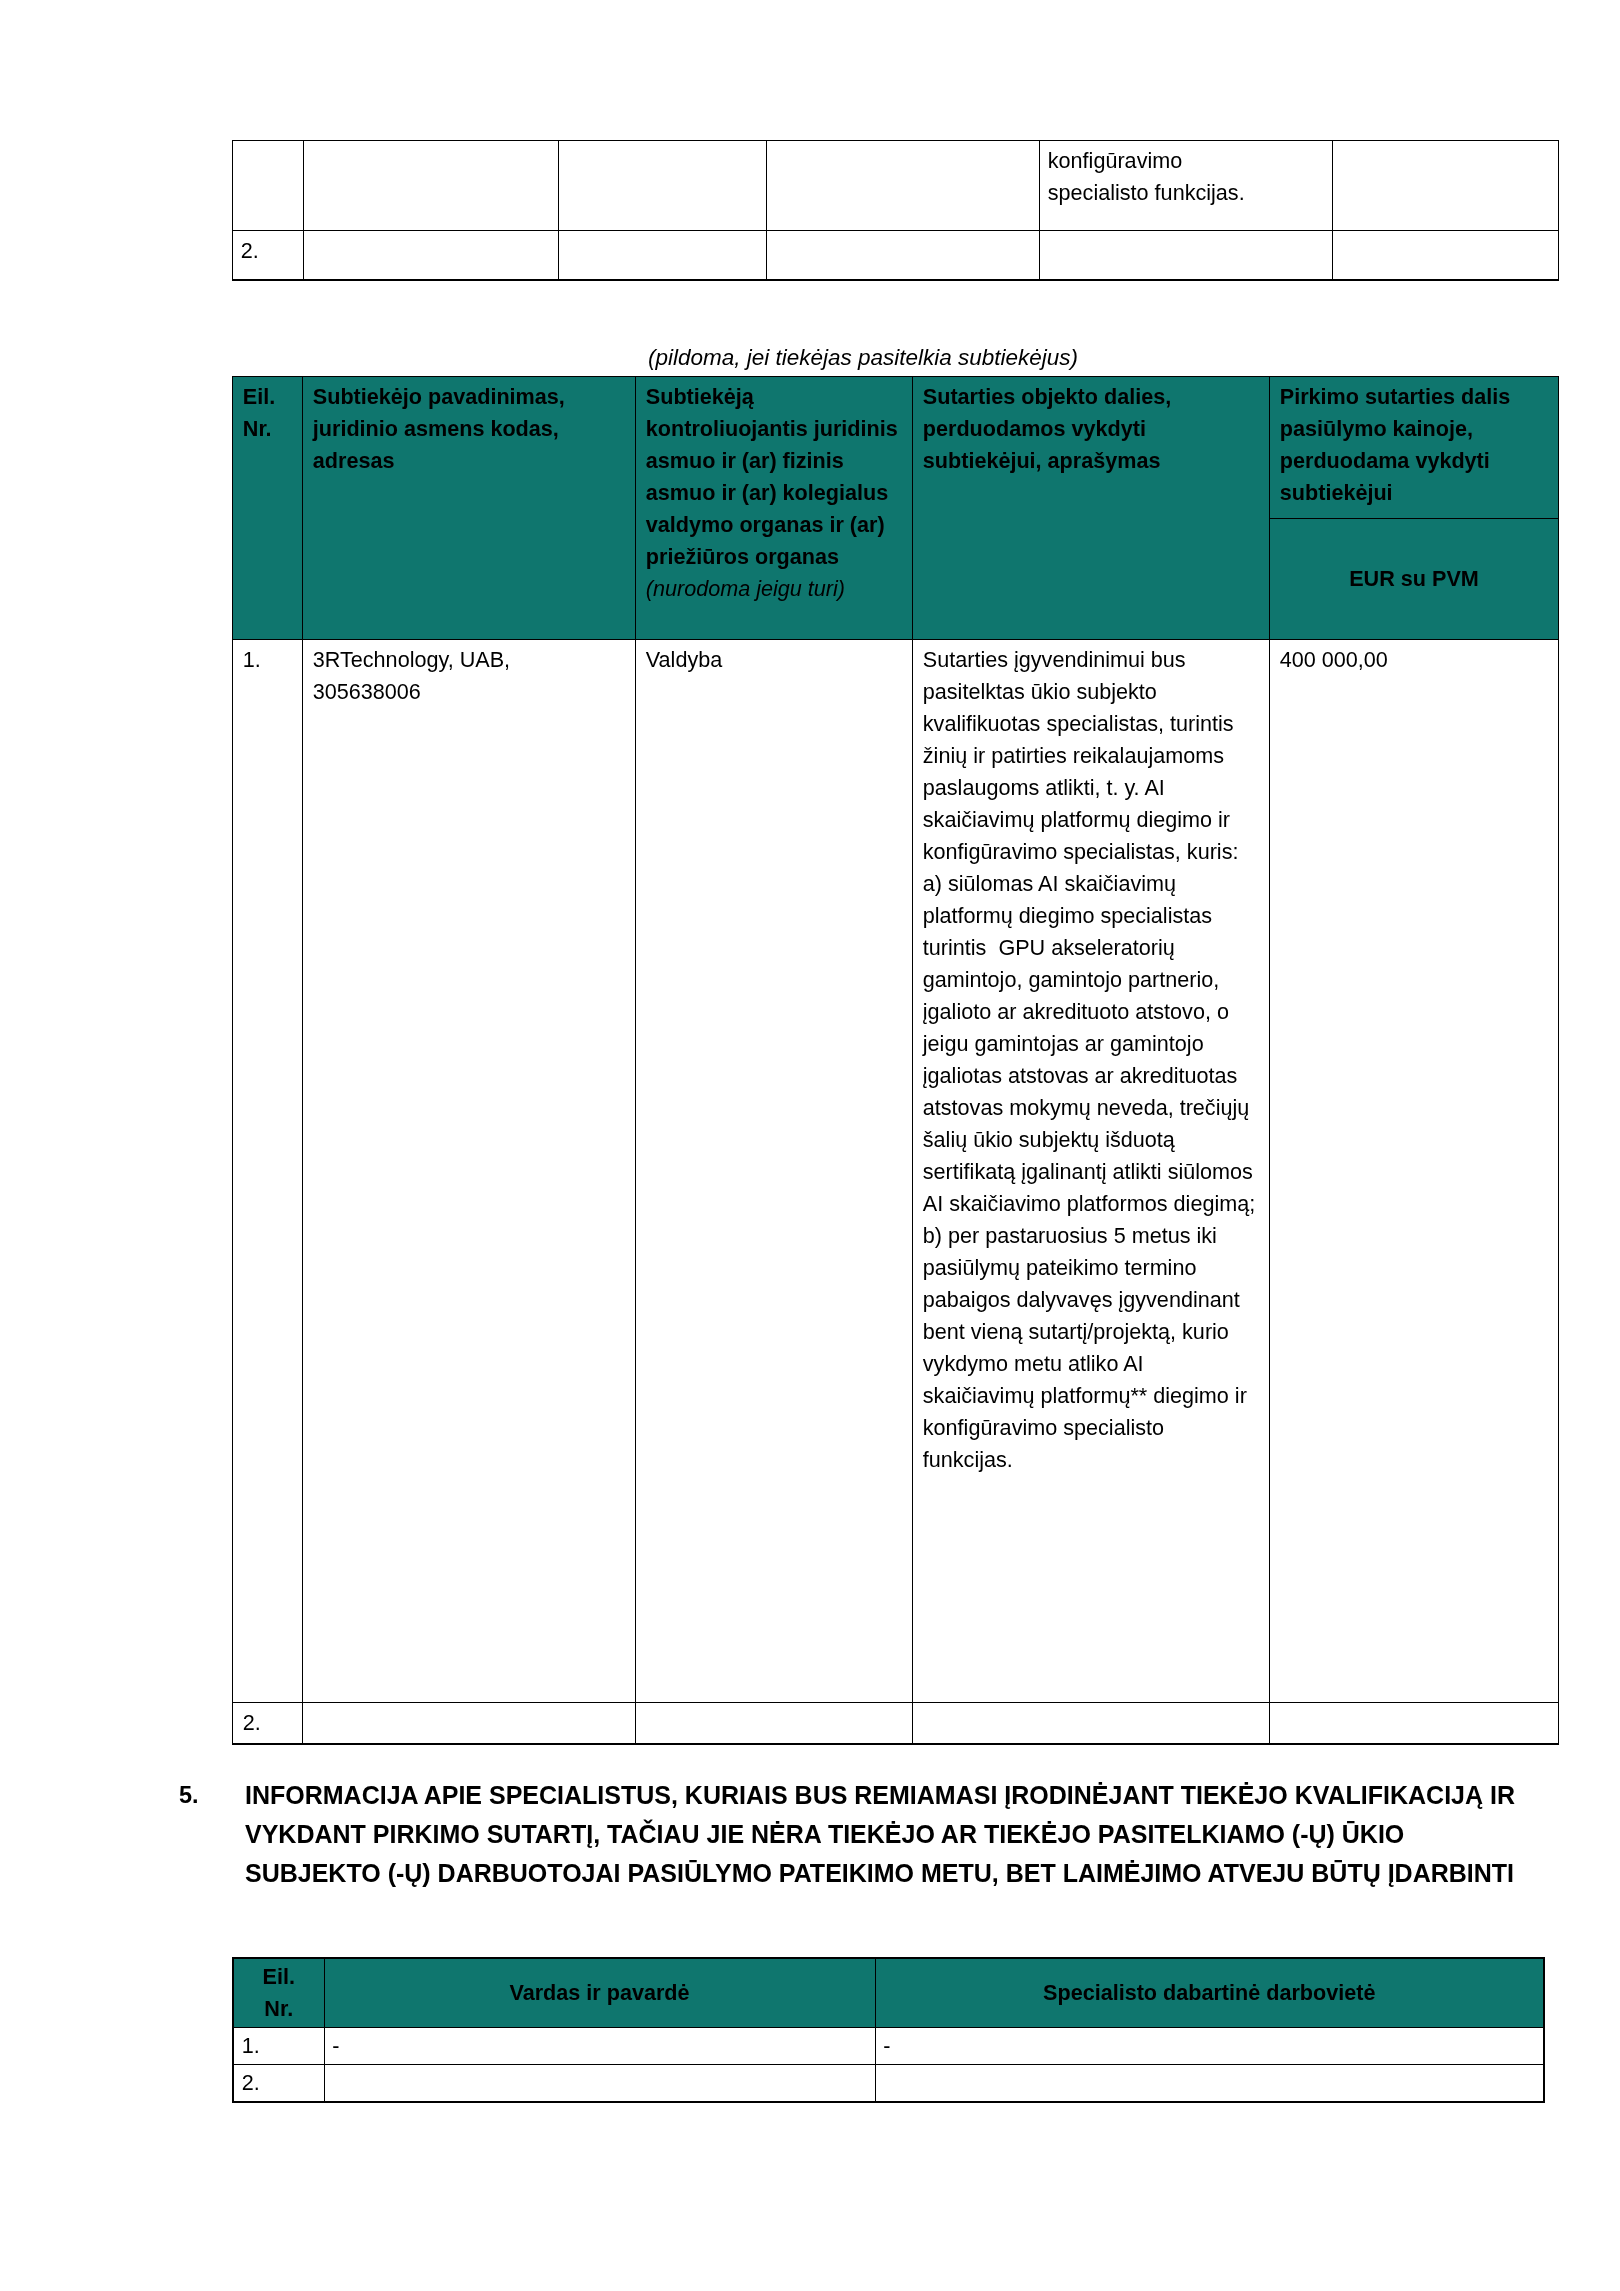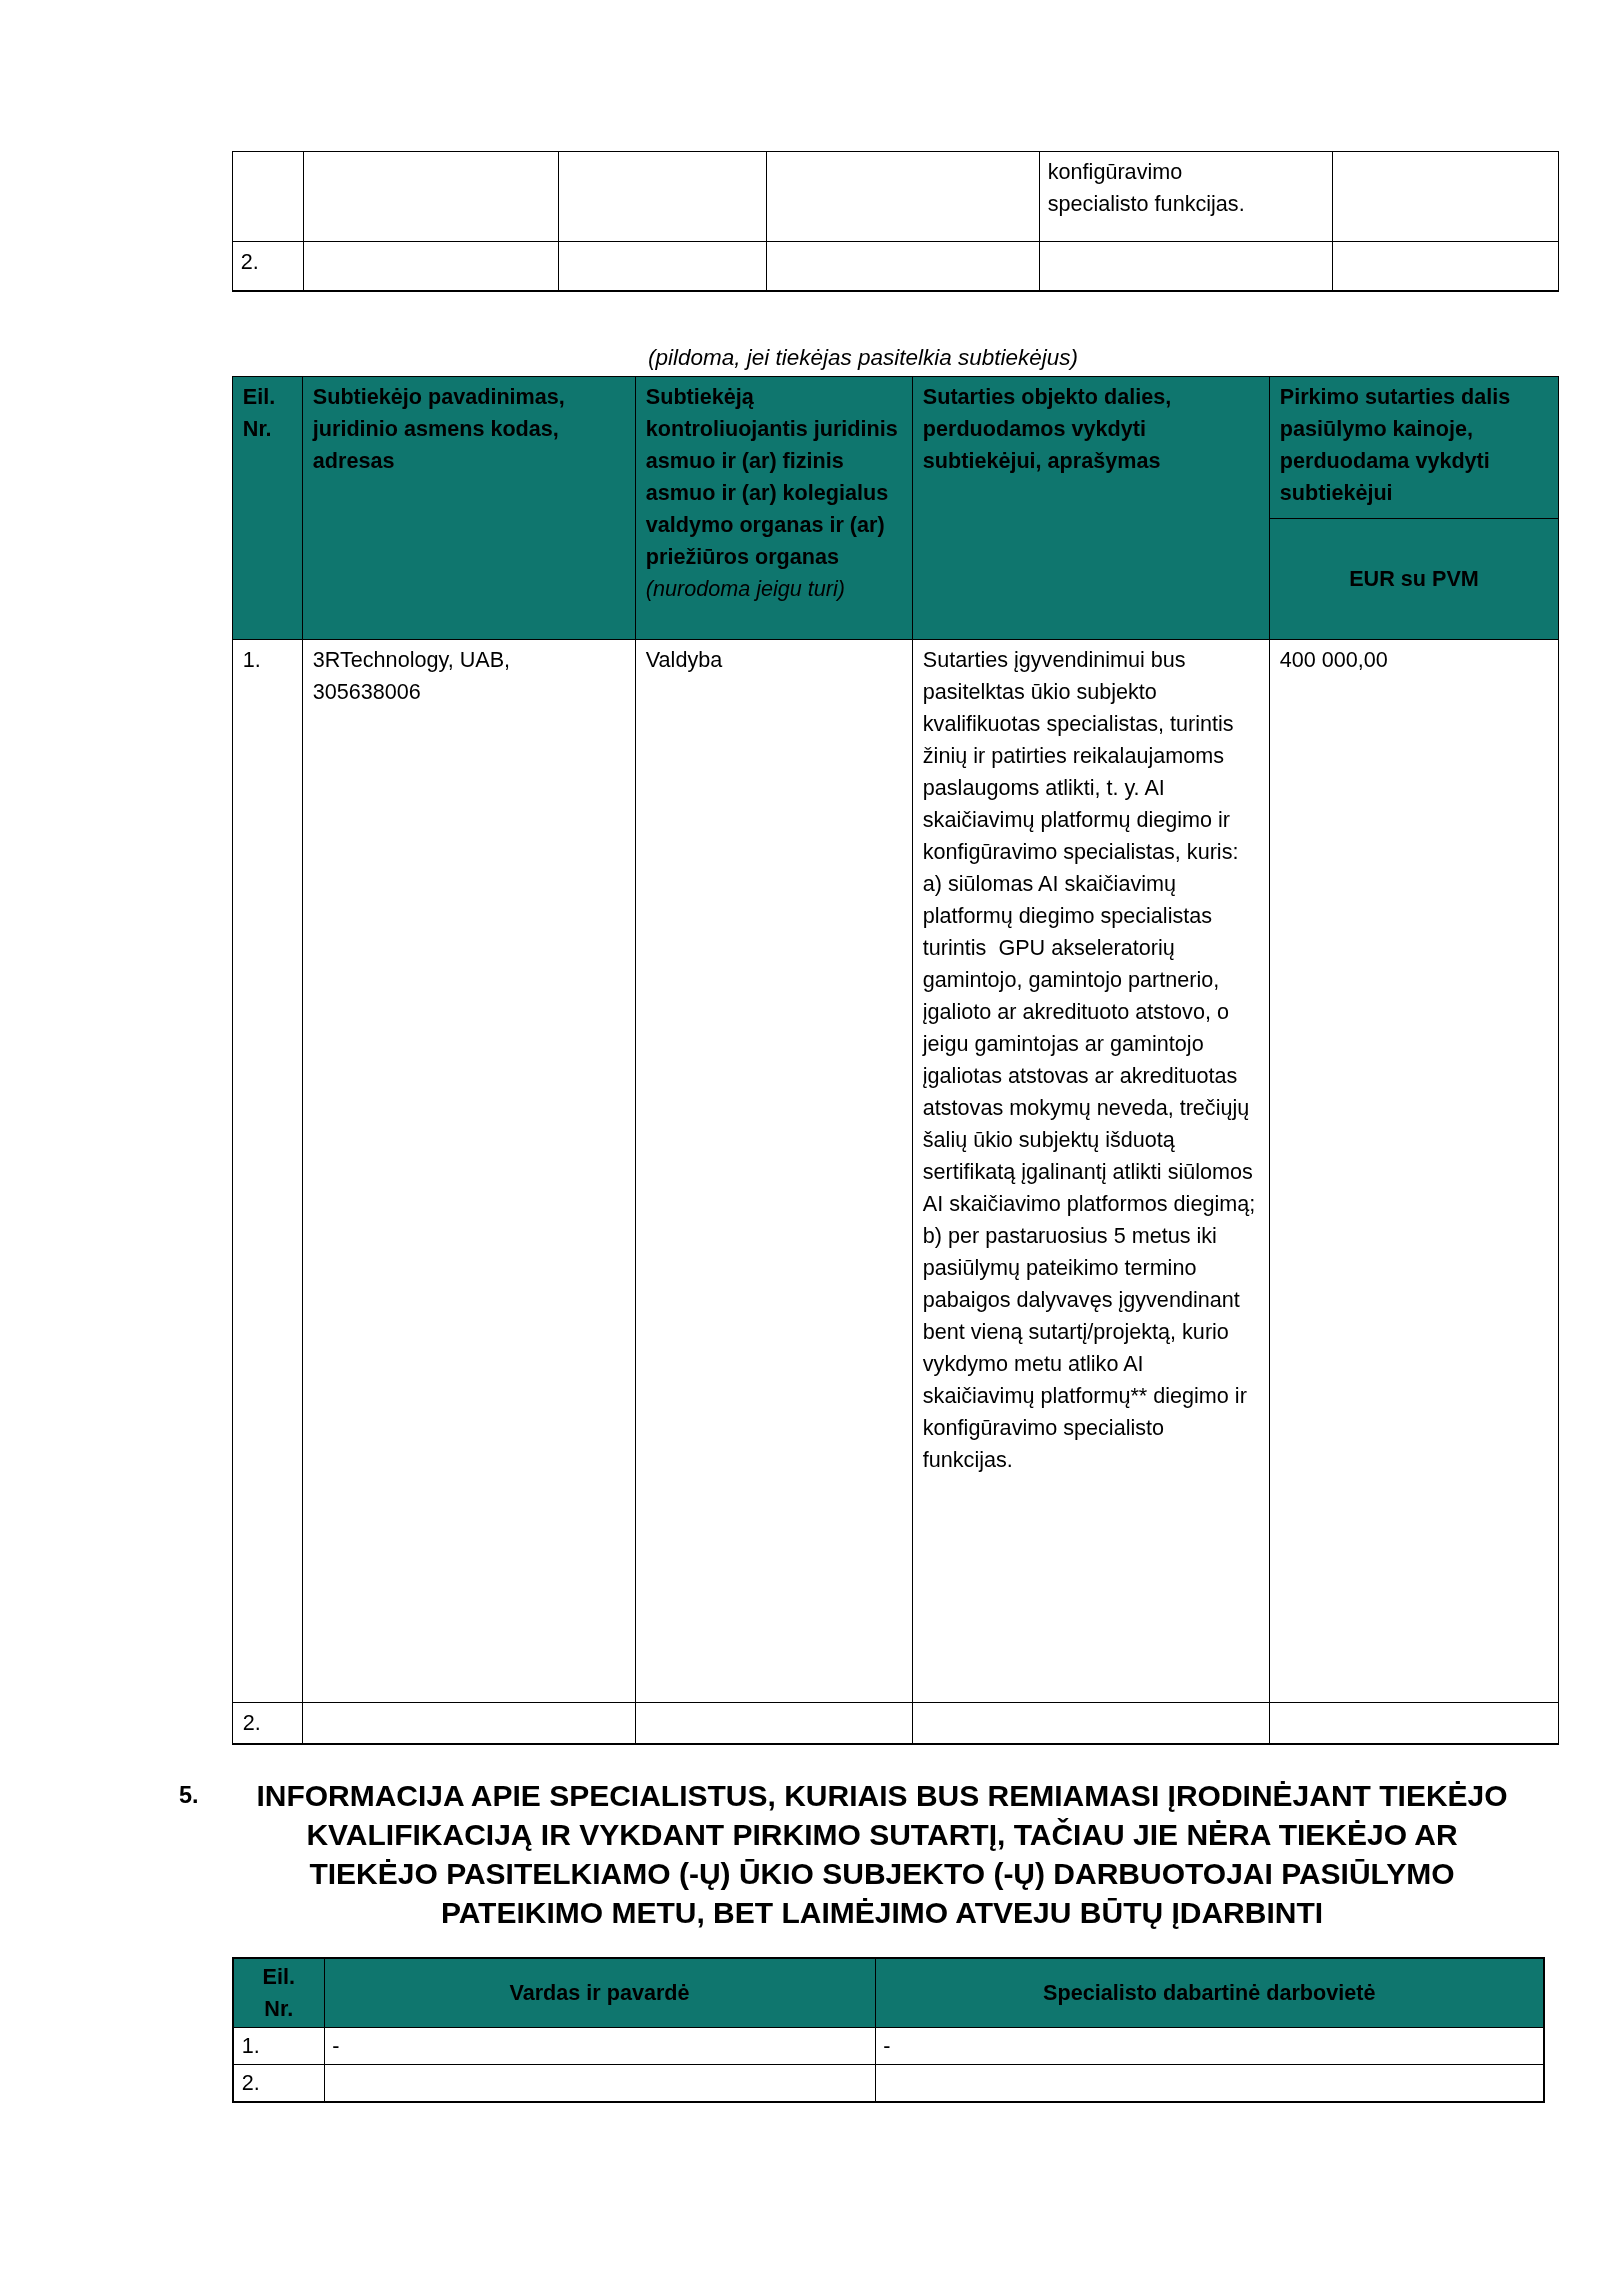--- a/index.html
+++ b/index.html
@@ -19,21 +19,21 @@
     line-height:32px;
     overflow:hidden;
     word-wrap:break-word;
   }
   .prewrap{white-space:pre-wrap;}
   .bold{font-weight:bold;}
   .italic{font-style:italic;}
   .center{text-align:center;}
   .hdr-bg{background:#0f766e;}
   
-  .frag-table{position:absolute;left:232px;top:151px;width:1326px;padding-left:38px;}
+  .frag-table{position:absolute;left:232px;top:140px;width:1326px;padding-left:38px;}
   .frag-table td{padding:3.9px 7.8px;}
   .frag-table .thick-bottom td{border-bottom:2.9px solid #000;}
   
   .h4-title{
     position:absolute;left:157px;top:308px;width:1392px;
     text-align:center;font-weight:bold;font-size:23.5px;line-height:31px;
   }
   .h4-subtitle{
     position:absolute;left:167px;top:343px;width:1392px;
     text-align:center;font-style:italic;font-size:22.5px;line-height:29px;
@@ -42,21 +42,21 @@
   .main-table{position:absolute;left:232px;top:376px;width:1326px;}
   .main-table tr.bottom-row td{border-bottom:2px solid #000;}
   .eur-cell{text-align:center;vertical-align:middle;font-weight:bold;margin-top:20px;}
   
   .h5-number{
     position:absolute;left:179px;top:1776px;
     font-weight:bold;font-size:23.5px;line-height:39px;
   }
   .h5-title{
     position:absolute;left:245px;top:1776px;width:1274px;
-    text-align:center;font-weight:bold;font-size:30px;line-height:39px;
+    font-weight:bold;font-size:25px;line-height:39px;
   }
   .h5-italic{
     position:absolute;left:245px;top:1894px;width:1274px;
     text-align:center;font-weight:bold;font-style:italic;font-size:23.5px;line-height:39px;
   }
   
   .bottom-table{position:absolute;left:232px;top:1957px;width:1311px;border:2px solid #000;}
   .bottom-table td{padding:2px 7.8px;}
   .bottom-table .head td{vertical-align:middle;font-weight:bold;}
   .bottom-table tr.last td{border-bottom:2.9px solid #000;}

